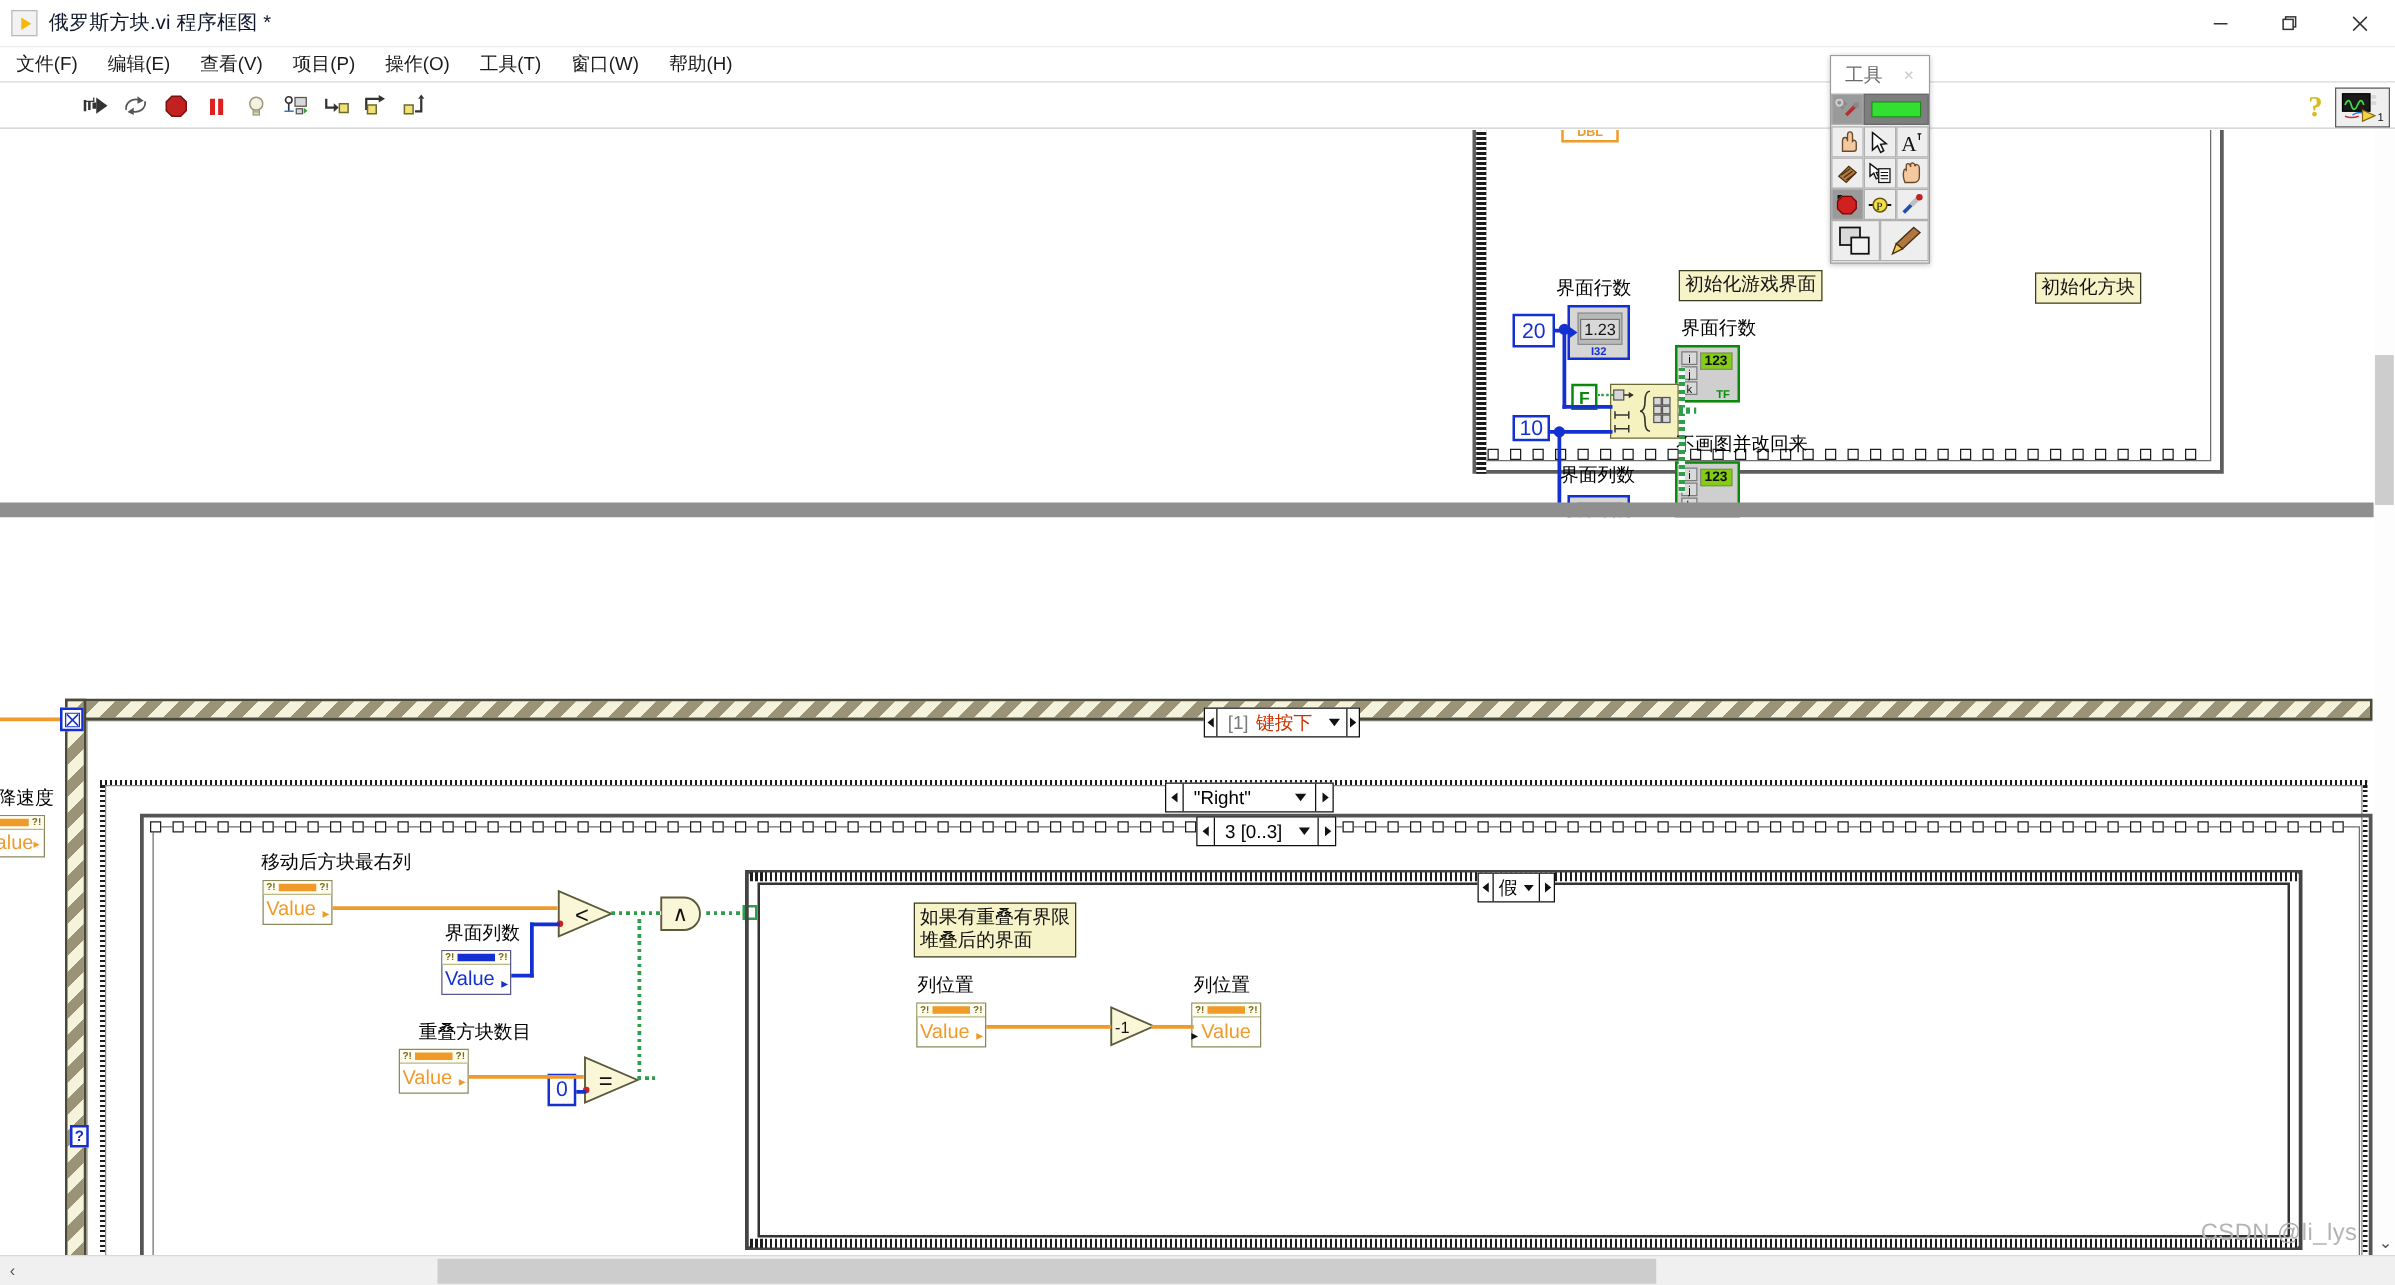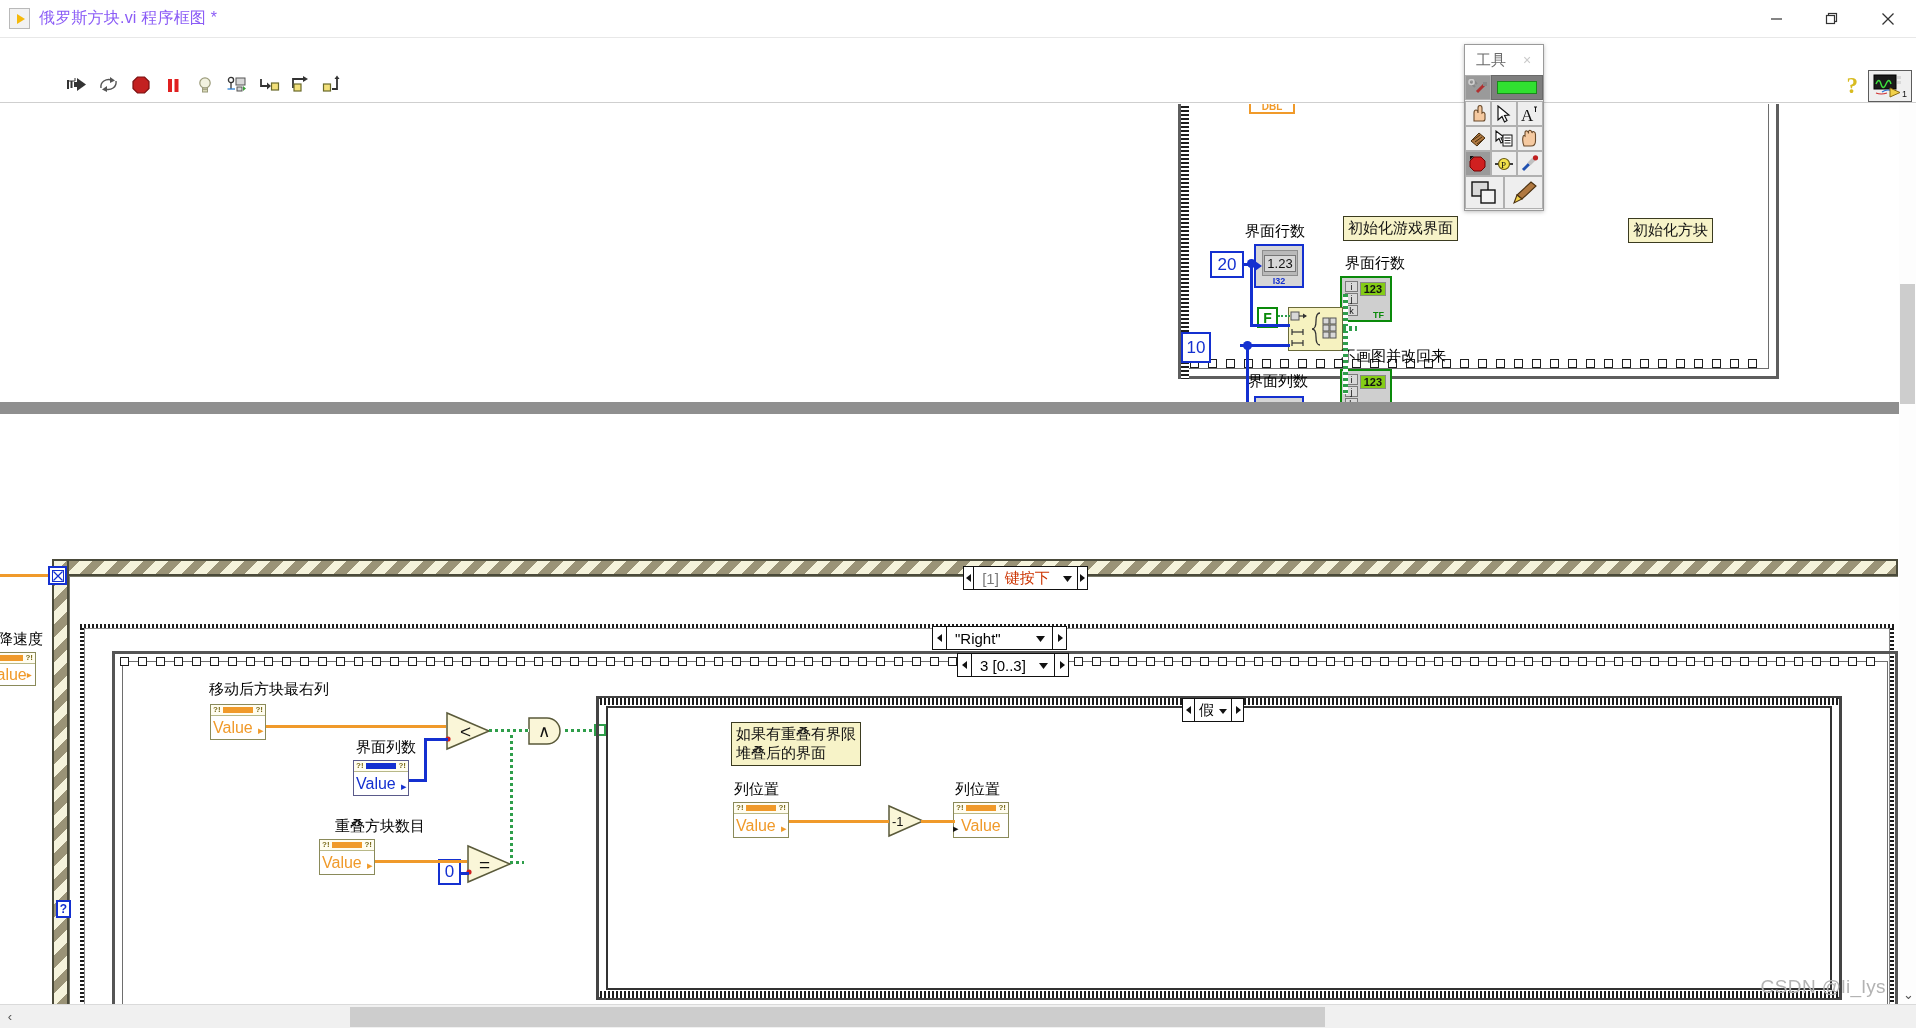--- a/index.html
+++ b/index.html
@@ -21,21 +21,21 @@
   .app-icon {
     width:21px; height:21px; margin-left:9px; margin-right:9px;
     background:#f2f2f2; border:1px solid #b9b9b9;
     display:flex; align-items:center; justify-content:center;
   }
   .app-icon .tri {
     width:0;height:0;border-left:8px solid #f5b90a;
     border-top:5px solid transparent;border-bottom:5px solid transparent;
     margin-left:2px;
   }
-  .title-text { font-size:16px; color:#8b5cf6; letter-spacing:.2px; }
+  .title-text { font-size:16px; color:#0f172a; letter-spacing:.2px; }
   .wincontrols { margin-left:auto; display:flex; height:38px; }
   .wc { width:56px; height:38px; display:flex; align-items:center; justify-content:center; color:#333; }
   .wc svg { display:block; }
 
   
   .menubar {
     position:absolute; left:0; top:38px; width:1916px; height:28px;
     background:#ffffff; display:flex; align-items:center;
     border-bottom:1px solid #d7d7d7;
   }
@@ -237,20 +237,30 @@
       </div>
       <div class="wc close">
         <svg width="14" height="14" viewBox="0 0 14 14">
           <line x1="1.5" y1="1.5" x2="12.5" y2="12.5" stroke="currentColor" stroke-width="1.2"></line>
           <line x1="12.5" y1="1.5" x2="1.5" y2="12.5" stroke="currentColor" stroke-width="1.2"></line>
         </svg>
       </div>
     </div>
   </div>
 
+  <div class="menubar">
+    <div class="menu-item">文件(F)</div>
+    <div class="menu-item">编辑(E)</div>
+    <div class="menu-item">查看(V)</div>
+    <div class="menu-item">项目(P)</div>
+    <div class="menu-item">操作(O)</div>
+    <div class="menu-item">工具(T)</div>
+    <div class="menu-item">窗口(W)</div>
+    <div class="menu-item">帮助(H)</div>
+  </div>
 
   <div class="toolbar">
 
     <div class="tb-btn">
       <svg width="22" height="20" viewBox="0 0 22 20">
         <path d="M2 6 L9 6 L9 3 L9 3" stroke="#333" stroke-width="1" fill="none"></path>
         <rect x="1" y="5" width="2" height="9" fill="#333"></rect>
         <rect x="4.5" y="6" width="2" height="7" fill="#333"></rect>
         <rect x="8" y="7" width="3" height="5" fill="#333"></rect>
         <path d="M11 3 L20 9.5 L11 16 Z" fill="#333"></path>
@@ -446,21 +456,21 @@
           <b>i</b>
           <b>j</b>
           <b>k</b>
         </div>
       <div class="n123">123</div>
       <div class="tf">TF</div>
     </div>
 
     <div class="lbl" style="left:1248px; top:268px;">界面列数</div>
 
-    <div class="numconst" style="left:1181px; top:228px; width:30px; height:31px;">10</div>
+    <div class="numconst" style="left:1210px; top:228px; width:30px; height:21px;">10</div>
 
     <div class="i32-ind" style="left:1254px; top:292px; width:50px; height:44px;">
       <div class="arr"></div>
       <div class="inner">
           <span class="num">1.23</span>
         </div>
       <div class="tag">I32</div>
     </div>
 
     <div class="comment" style="left:1628px; top:114px;">初始化方块</div>

